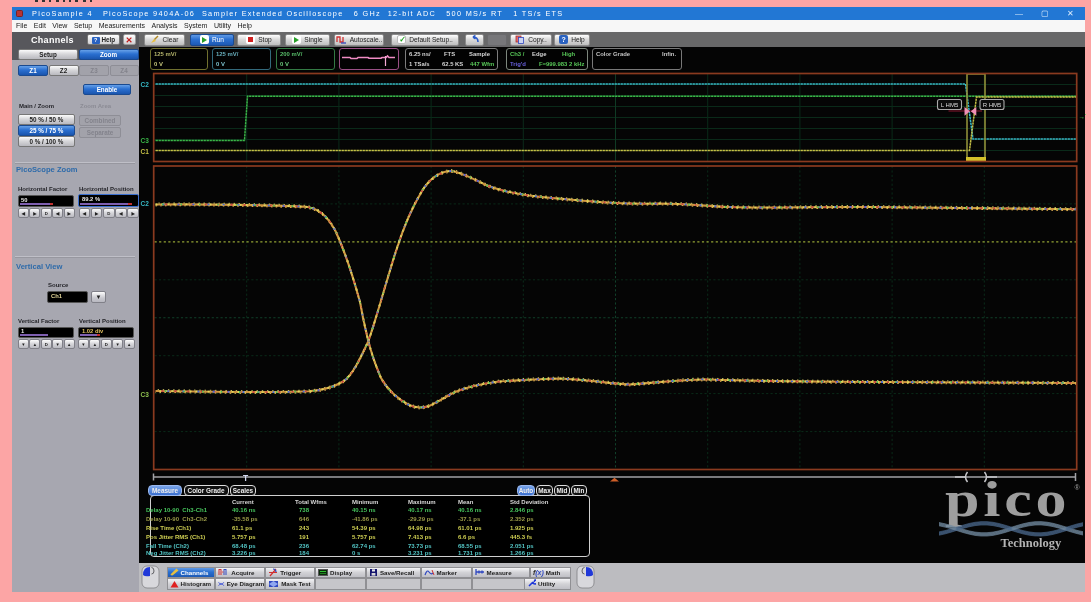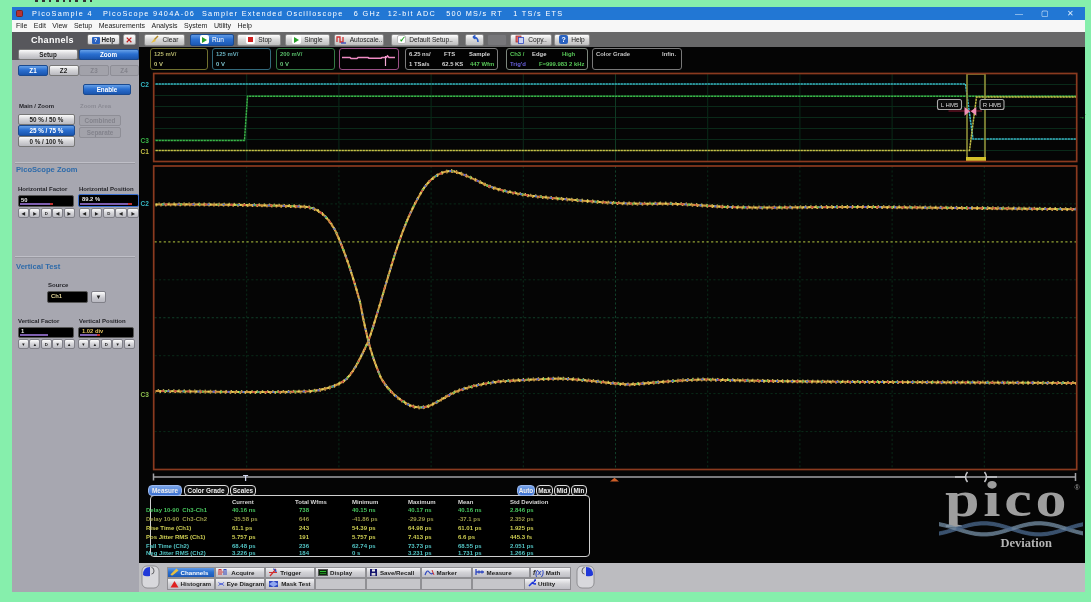--- a/index.html
+++ b/index.html
@@ -1,19 +1,19 @@
 <!DOCTYPE html>
 <html><head>
 <meta charset="utf-8">
 <style>
   * { margin:0; padding:0; box-sizing:border-box; }
   html,body { width:1091px; height:602px; background:#fff; overflow:hidden;
     font-family:"Liberation Sans", sans-serif; }
   .abs { position:absolute; }
-  #canvas { position:relative; width:1091px; height:602px; background:#86efac; }
+  #canvas { position:relative; width:1091px; height:602px; background:#fca5a5; }
 
   
   #titlebar { left:12px; top:7px; width:1073px; height:13px; background:#2277d4; color:#fff;
     font-size:7.3px; letter-spacing:1.32px; line-height:13px; white-space:nowrap; }
   #menubar { left:12px; top:20px; width:1073px; height:12px; background:#f7f7f7;
     font-size:7px; color:#1a1a1a; line-height:12px; }
   #menubar span { margin-right:6.5px; }
 
   
   #lpanel { left:12px; top:32px; width:126.5px; height:560px; background:#a7a7b0; }
@@ -141,21 +141,21 @@
       </div>
     <div class="spin" style="left:66.5px;top:176px;width:61px;">
         <b>◀</b>
         <b>▶</b>
         <b>D</b>
         <b>◀</b>
         <b>▶</b>
       </div>
 
     <div class="divline" style="top:224px;"></div>
-    <div class="bluehead" style="left:4px;top:230px;">Vertical Test</div>
+    <div class="bluehead" style="left:4px;top:230px;">Vertical View</div>
     <div class="plabel" style="left:36px;top:250px;">Source</div>
     <div class="blackbox" style="left:35px;top:258.5px;width:41px;height:12px;">
         <span style="position:absolute;left:3px;top:2px;color:#e5d89a;">Ch1</span>
       </div>
     <div class="abs" style="left:79px;top:258.5px;width:15px;height:12px;border:1px solid #808088;border-radius:2px;background:linear-gradient(#fdfdfd,#c8c8ce 60%,#b8b8c0);font-size:6px;text-align:center;line-height:11px;color:#222;">▼</div>
     <div class="plabel" style="left:6px;top:286px;">Vertical Factor</div>
     <div class="plabel" style="left:67px;top:286px;">Vertical Position</div>
     <div class="blackbox" style="left:6px;top:294.5px;width:56px;height:11px;">
         <span style="position:absolute;left:2px;top:1.5px;">1</span>
         <span class="pbar" style="width:28px;"></span>
@@ -421,21 +421,21 @@
           <path d="M0 15.0 L6 13.7 L12 12.0 L18 10.1 L24 8.3 L30 6.6 L36 5.4 L42 4.8 L48 4.8 L54 5.4 L60 6.6 L66 8.3 L72 10.1 L78 12.0 L84 13.7 L90 15.0 L96 15.7 L102 15.9 L108 15.3 L114 14.2 L120 12.6 L126 10.8 L132 8.9 L138 7.1 L144 5.8" stroke="#49668a" stroke-width="0.65" fill="none"></path>
           <path d="M0 6.1 L6 7.4 L12 9.1 L18 11.0 L24 12.9 L30 14.5 L36 15.7 L42 16.4 L48 16.4 L54 15.7 L60 14.5 L66 12.9 L72 11.0 L78 9.1 L84 7.4 L90 6.1 L96 5.4 L102 5.3 L108 5.8 L114 6.9 L120 8.5 L126 10.4 L132 12.3 L138 14.0 L144 15.4" stroke="#71899f" stroke-width="0.65" fill="none"></path>
           <path d="M0 15.5 L6 14.3 L12 12.6 L18 10.7 L24 8.8 L30 7.2 L36 6.0 L42 5.3 L48 5.3 L54 6.0 L60 7.2 L66 8.8 L72 10.7 L78 12.6 L84 14.3 L90 15.5 L96 16.3 L102 16.4 L108 15.9 L114 14.7 L120 13.2 L126 11.3 L132 9.4 L138 7.7 L144 6.3" stroke="#49668a" stroke-width="0.65" fill="none"></path>
           <path d="M0 6.7 L6 8.0 L12 9.7 L18 11.5 L24 13.4 L30 15.1 L36 16.3 L42 16.9 L48 16.9 L54 16.3 L60 15.1 L66 13.4 L72 11.5 L78 9.7 L84 8.0 L90 6.7 L96 5.9 L102 5.8 L108 6.4 L114 7.5 L120 9.1 L126 10.9 L132 12.8 L138 14.5 L144 15.9" stroke="#71899f" stroke-width="0.65" fill="none"></path>
           <path d="M0 16.1 L6 14.8 L12 13.1 L18 11.2 L24 9.4 L30 7.7 L36 6.5 L42 5.9 L48 5.9 L54 6.5 L60 7.7 L66 9.4 L72 11.2 L78 13.1 L84 14.8 L90 16.1 L96 16.8 L102 16.9 L108 16.4 L114 15.3 L120 13.7 L126 11.9 L132 10.0 L138 8.2 L144 6.9" stroke="#49668a" stroke-width="0.65" fill="none"></path>
           <path d="M0 7.2 L6 8.5 L12 10.2 L18 12.1 L24 14.0 L30 15.6 L36 16.8 L42 17.4 L48 17.4 L54 16.8 L60 15.6 L66 14.0 L72 12.1 L78 10.2 L84 8.5 L90 7.2 L96 6.5 L102 6.4 L108 6.9 L114 8.0 L120 9.6 L126 11.5 L132 13.4 L138 15.1 L144 16.5" stroke="#71899f" stroke-width="0.65" fill="none"></path>
           <path d="M0 16.6 L6 15.3 L12 13.7 L18 11.8 L24 9.9 L30 8.3 L36 7.1 L42 6.4 L48 6.4 L54 7.1 L60 8.3 L66 9.9 L72 11.8 L78 13.7 L84 15.3 L90 16.6 L96 17.4 L102 17.5 L108 17.0 L114 15.8 L120 14.3 L126 12.4 L132 10.5 L138 8.8 L144 7.4" stroke="#49668a" stroke-width="0.65" fill="none"></path>
           <path d="M0 7.8 L6 9.1 L12 10.7 L18 12.6 L24 14.5 L30 16.1 L36 17.4 L42 18.0 L48 18.0 L54 17.4 L60 16.1 L66 14.5 L72 12.6 L78 10.7 L84 9.1 L90 7.8 L96 7.0 L102 6.9 L108 7.5 L114 8.6 L120 10.1 L126 12.0 L132 13.9 L138 15.6 L144 17.0" stroke="#71899f" stroke-width="0.65" fill="none"></path>
           <path d="M0 17.2 L6 15.9 L12 14.2 L18 12.3 L24 10.4 L30 8.8 L36 7.6 L42 7.0 L48 7.0 L54 7.6 L60 8.8 L66 10.4 L72 12.3 L78 14.2 L84 15.9 L90 17.2 L96 17.9 L102 18.0 L108 17.5 L114 16.4 L120 14.8 L126 13.0 L132 11.1 L138 9.3 L144 7.9" stroke="#49668a" stroke-width="0.65" fill="none"></path>
       </svg>
-      <div class="abs" style="left:62px;top:55px;font-family:'Liberation Serif',serif;font-weight:bold;font-size:12.5px;color:#b4b4b4;">Deviation</div>
+      <div class="abs" style="left:62px;top:55px;font-family:'Liberation Serif',serif;font-weight:bold;font-size:12.5px;color:#b4b4b4;">Technology</div>
     </div>
   </div>
 
   <div class="abs" id="botbar">
 
     <svg class="abs" style="left:2.5px;top:2px;" width="20" height="25" viewBox="0 0 20 25">
       <rect x="1" y="1" width="17" height="22" rx="5" fill="#d8d8dc" stroke="#808084" stroke-width="0.8"></rect>
       <path d="M2 10 Q2 2 9 2 L9 11 Q4 12 2 10" fill="#2038d8"></path>
       <path d="M10.5 2.5 Q13 2.5 13 6 Q13 9 10.5 9" fill="none" stroke="#606064" stroke-width="1"></path>
     </svg>

